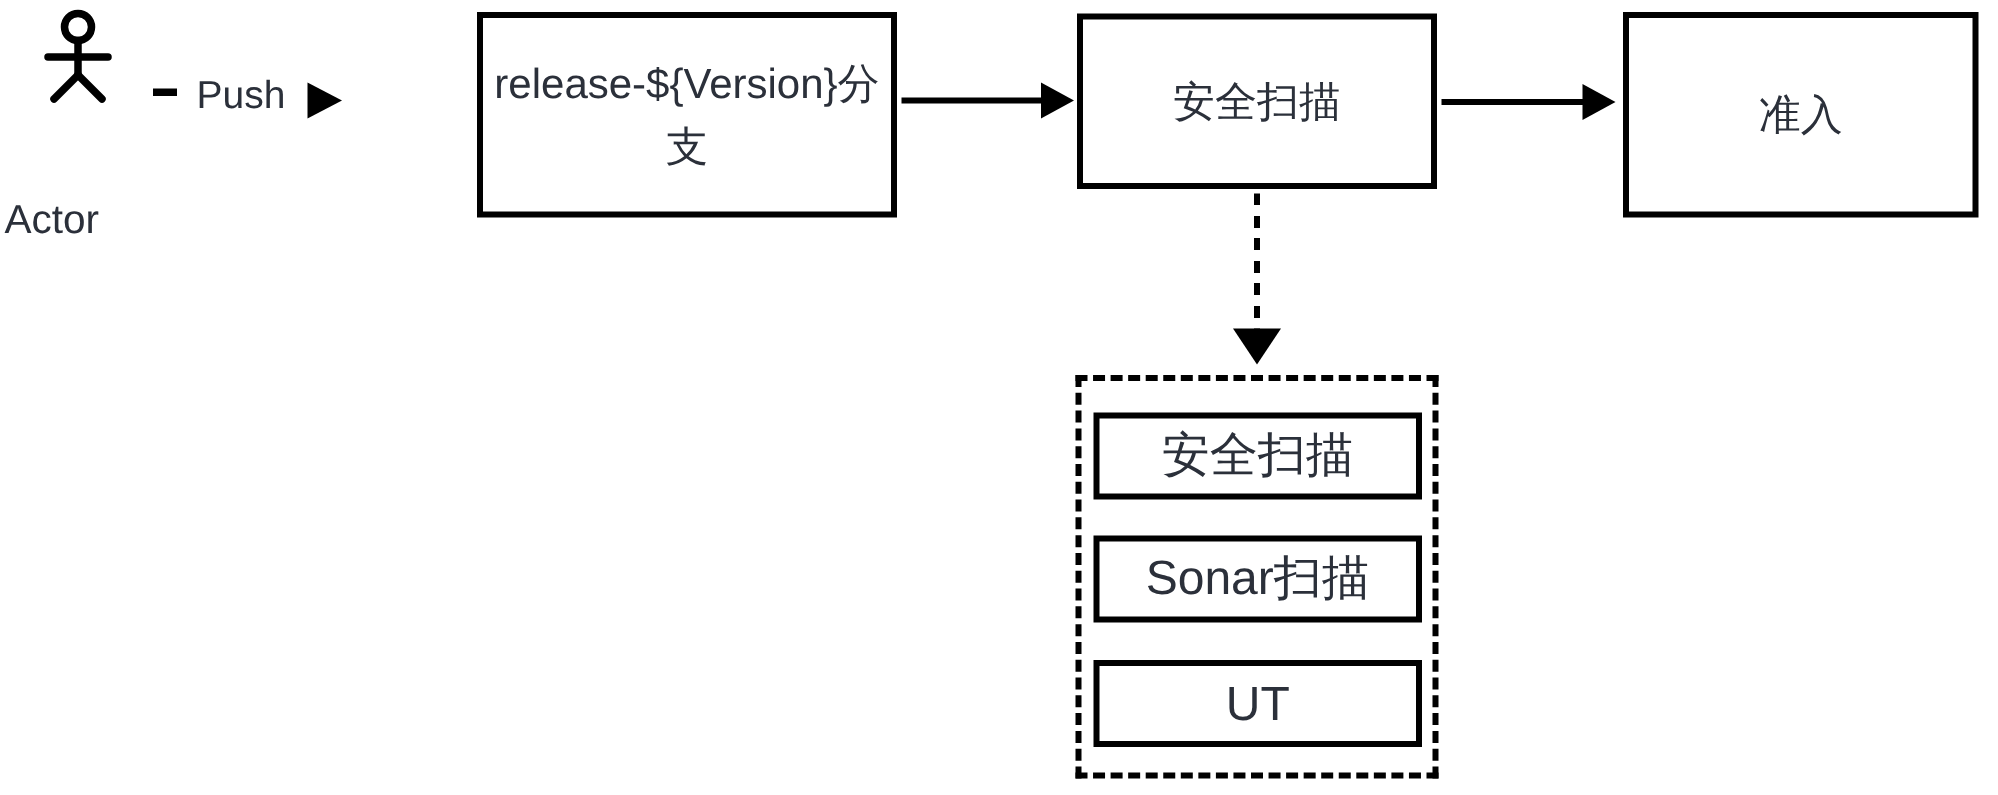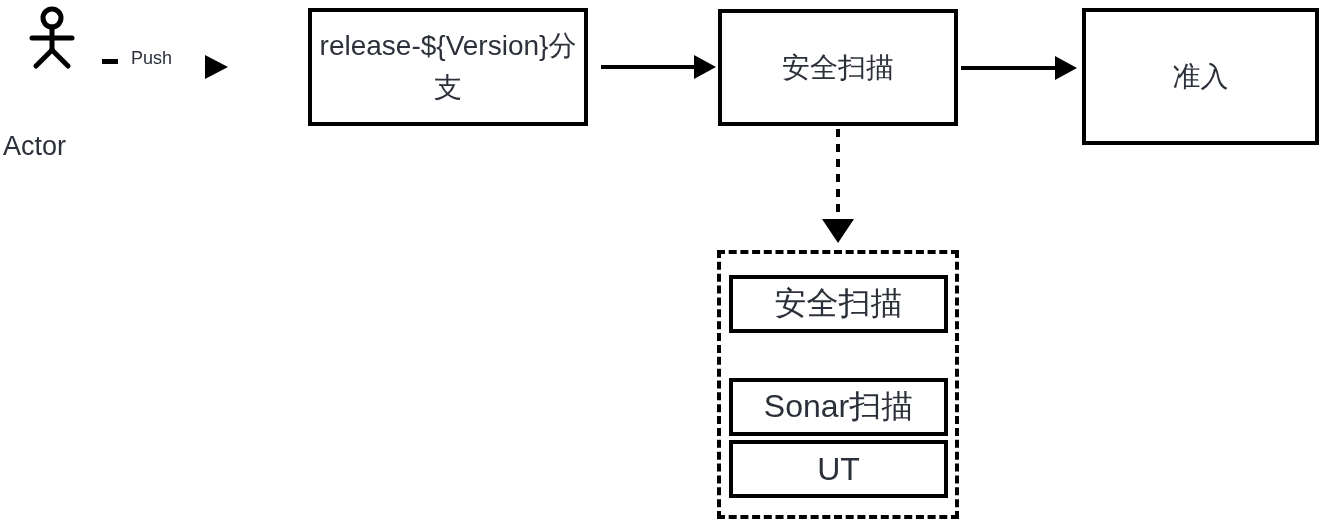--- a/index.html
+++ b/index.html
@@ -13,37 +13,37 @@
     background: #ffffff;
     overflow: hidden;
   }
 
   
   .actor-figure { position: absolute; left: 28px; top: 5px; width: 48px; height: 66px; }
   .actor-label  { position: absolute; left: 3px; top: 131px; font-size: 27px; color: #2b303a; }
 
   
   .push-dash  { position: absolute; left: 102px; top: 59px; width: 16px; height: 5px; background: #000; }
-  .push-label { position: absolute; left: 131px; top: 48px; font-size: 18px; color: #2b303a; }
+  .push-label { position: absolute; left: 131px; top: 48px; font-size: 26px; color: #2b303a; }
   .push-head  {
     position: absolute; left: 205px; top: 55px; width: 0; height: 0;
     border-top: 12px solid transparent; border-bottom: 12px solid transparent;
     border-left: 23px solid #000;
   }
 
   
   .node {
     position: absolute;
     border: 4px solid #000;
     background: #fff;
     display: flex; align-items: center; justify-content: center;
     text-align: center;
     font-size: 28px; color: #2b303a; line-height: 1.5;
   }
-  .box-release   { left: 308px;  top: 8px; width: 280px; height: 118px; padding: 12px 2px; }
+  .box-release   { left: 318px;  top: 8px; width: 280px; height: 137px; padding: 12px 2px; }
   .box-scan      { left: 718px;  top: 9px; width: 240px; height: 117px; }
   .box-admission { left: 1082px; top: 8px; width: 237px; height: 137px; }
 
   
   .arrow-line { position: absolute; height: 4px; background: #000; }
   .al-1 { left: 601px; top: 65px; width: 95px; }
   .al-2 { left: 961px; top: 66px; width: 95px; }
   .arrow-head-right {
     position: absolute; width: 0; height: 0;
     border-top: 12px solid transparent; border-bottom: 12px solid transparent;
@@ -68,21 +68,21 @@
     position: absolute; left: 717px; top: 250px; width: 242px; height: 269px;
     border: 4px dashed #000; background: #fff;
   }
   .subnode {
     position: absolute; left: 729px; width: 219px; height: 58px;
     border: 4px solid #000; background: #fff;
     display: flex; align-items: center; justify-content: center;
     font-size: 32px; color: #2b303a; text-align: center;
   }
   .sub-1 { top: 275px; }
-  .sub-2 { top: 357px; margin-top: 21px; }
+  .sub-2 { top: 357px; }
   .sub-3 { top: 416px; margin-top: 24px; }
 </style>
 </head>
 <body>
 
 <div class="canvas">
 
   <svg class="actor-figure" viewBox="0 0 48 66" width="48" height="66" aria-hidden="true">
     <circle cx="24" cy="13" r="9" fill="none" stroke="#000" stroke-width="5"></circle>
     <line x1="24" y1="22" x2="24" y2="45" stroke="#000" stroke-width="5" stroke-linecap="round"></line>

